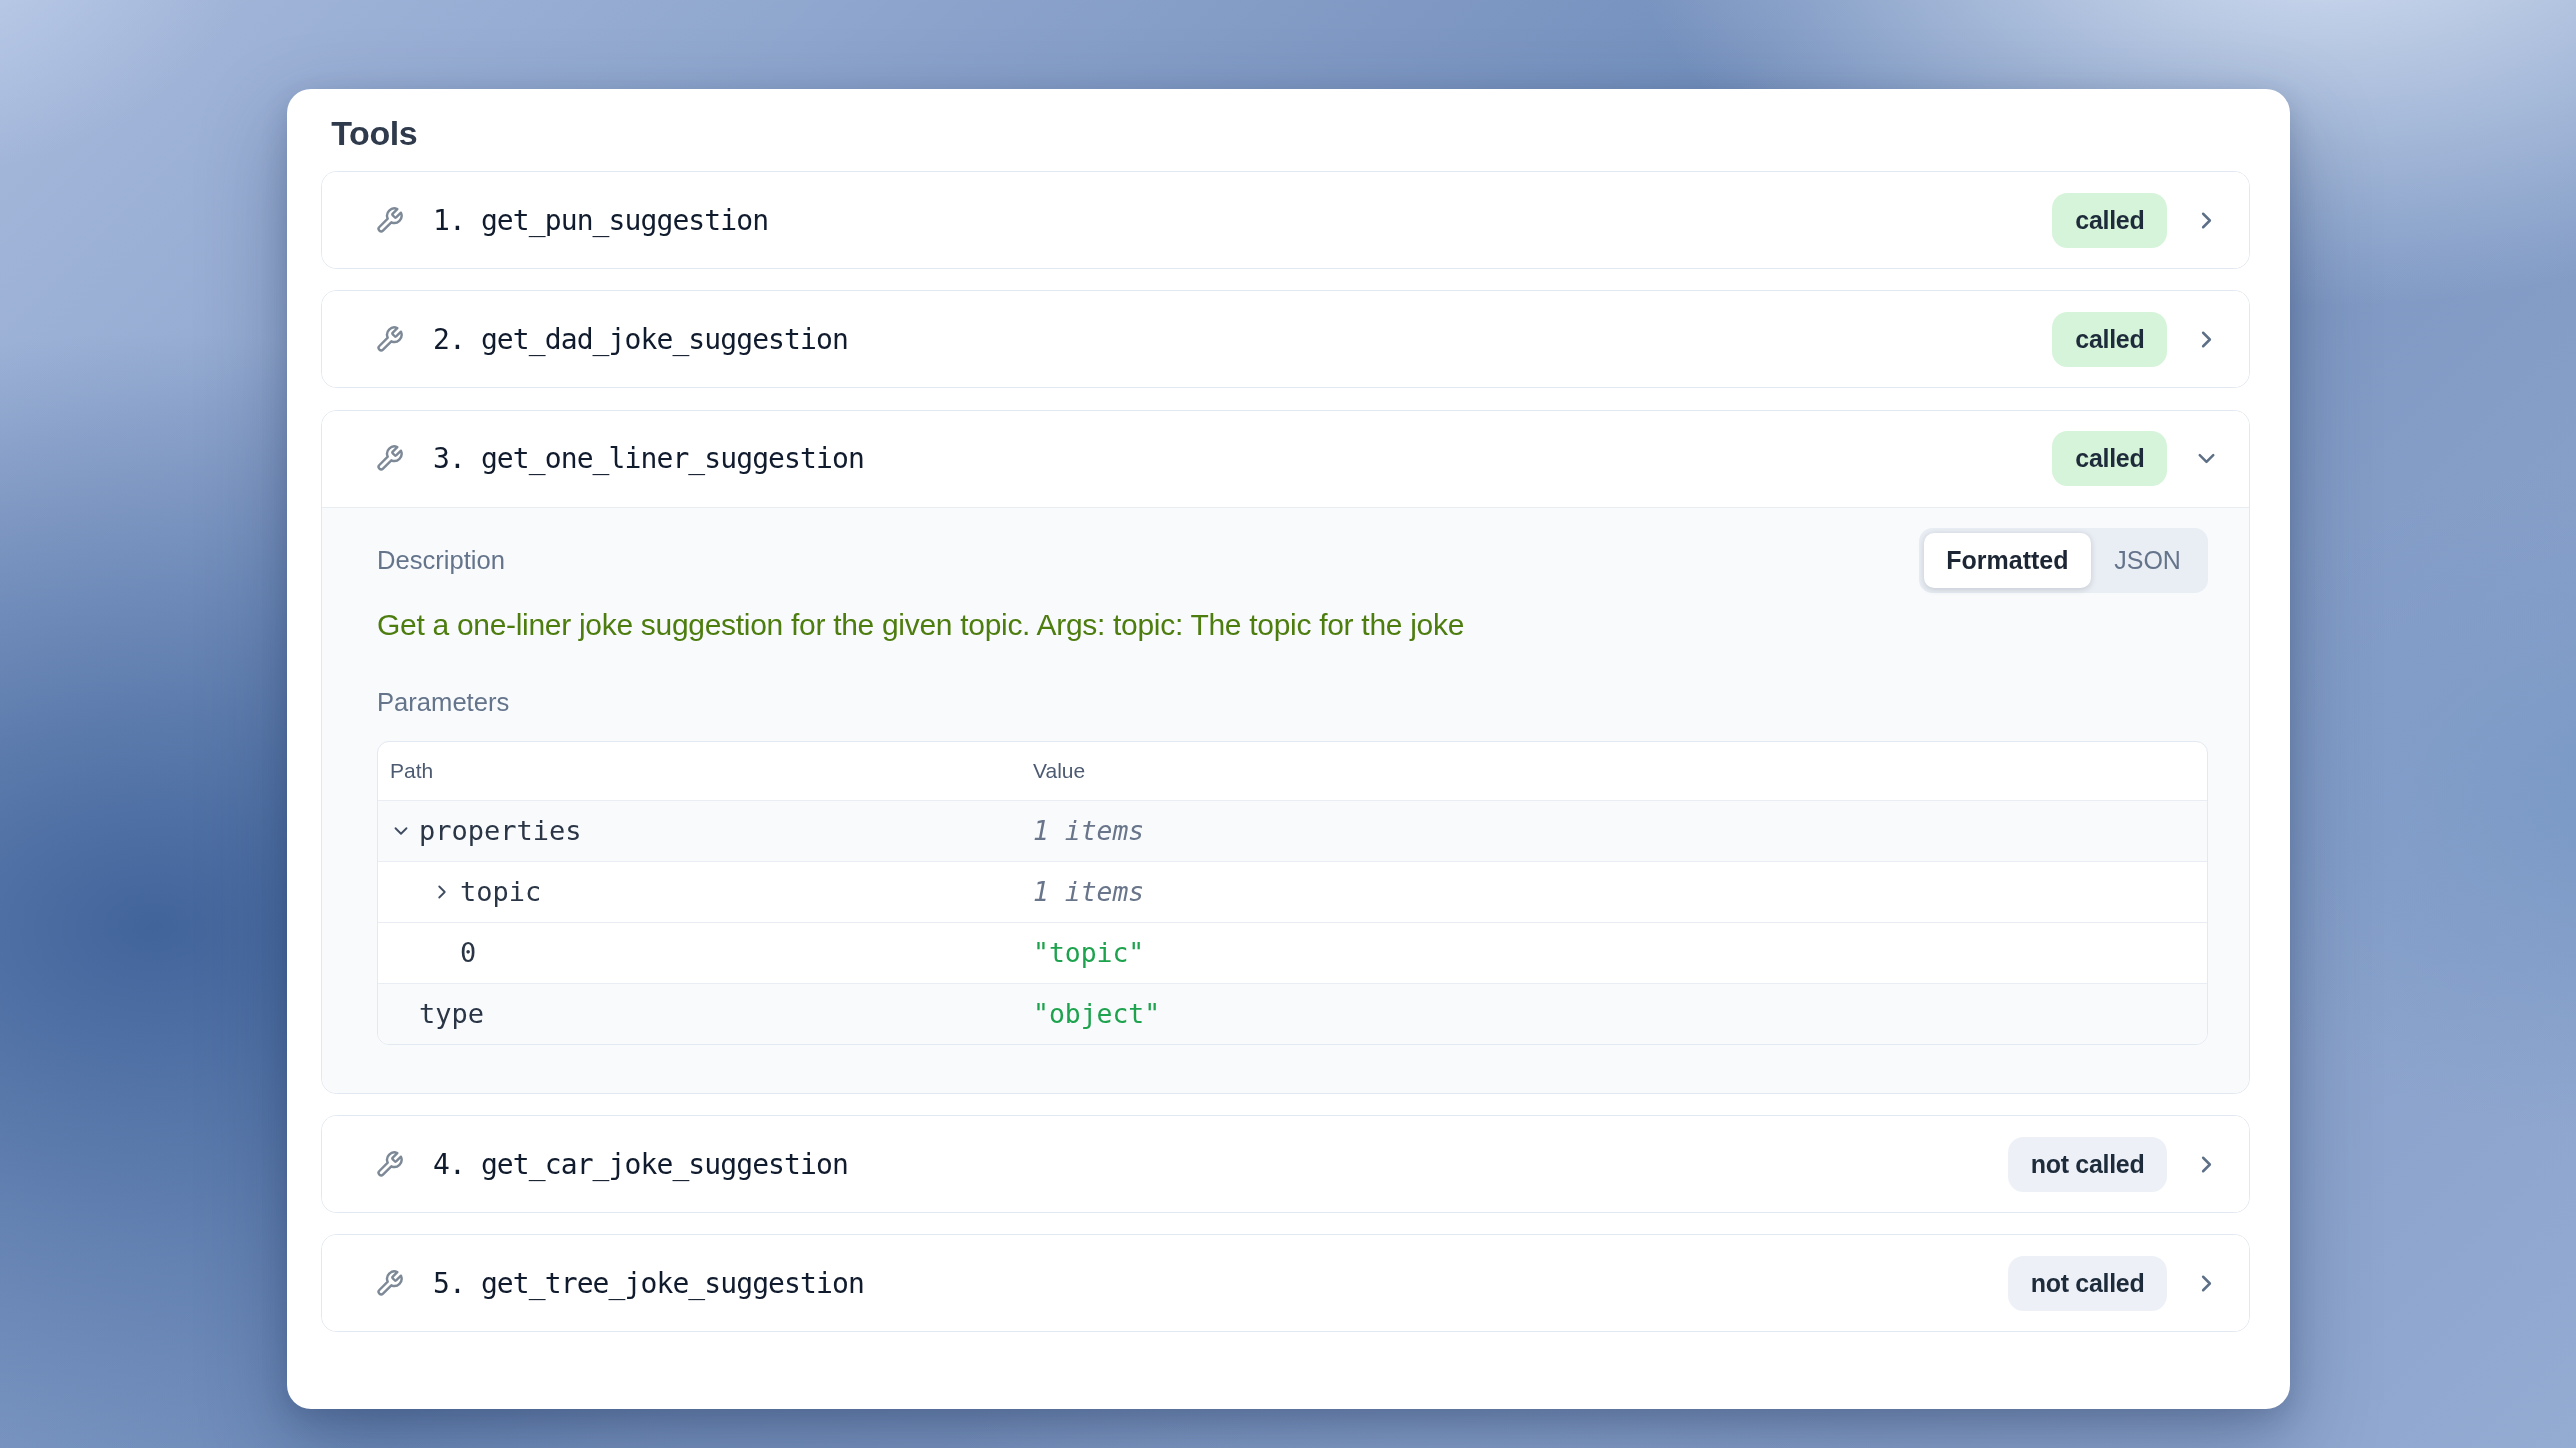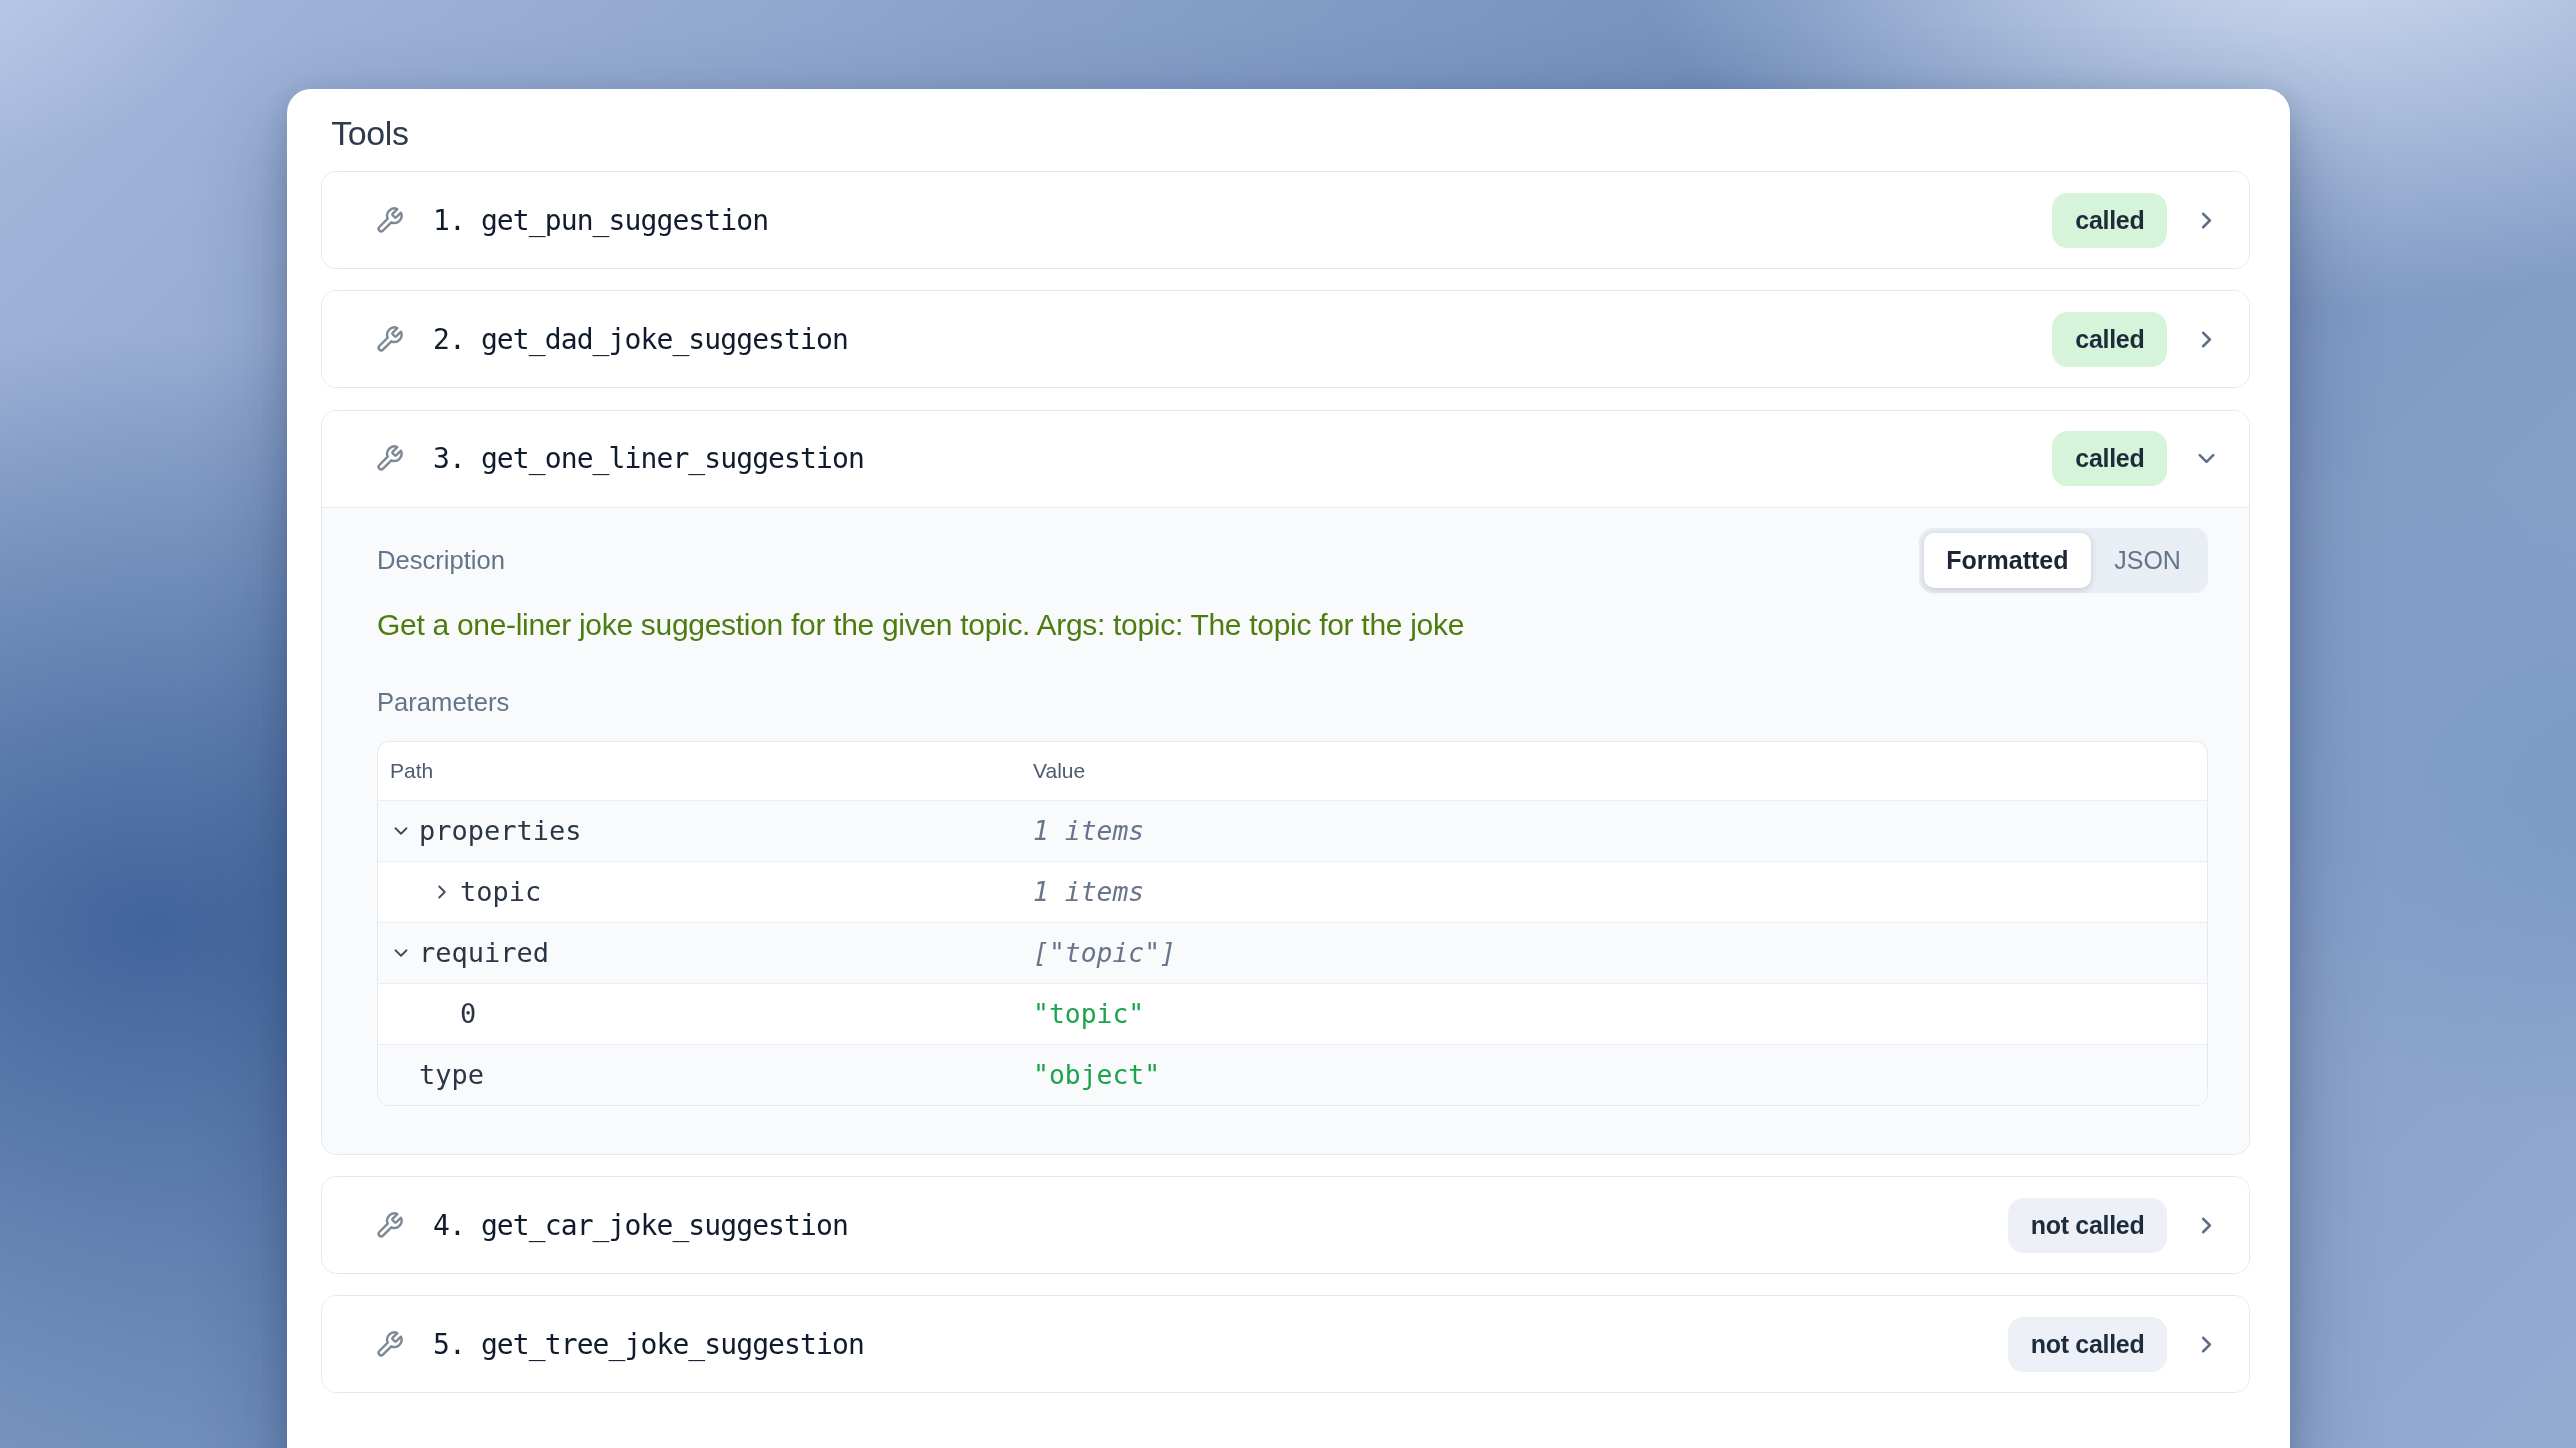--- a/index.html
+++ b/index.html
@@ -17,21 +17,21 @@
   }
   .mono { font-family: "DejaVu Sans Mono", monospace; }
 
   .card {
     position: absolute; left: 287px; top: 89px; width: 2003px;
     background: #ffffff; border-radius: 24px;
     padding: 24px 40px 77px 34px;
     box-shadow: 0 34px 85px rgba(25,45,85,.35), 0 8.5px 25.6px rgba(25,45,85,.18);
   }
   .panel-title {
-    font-size: 34px; font-weight: 400; color: #2f3b4c;
+    font-size: 34px; font-weight: 700; color: #2f3b4c;
     line-height: 41px; margin: 0 0 17px 10.2px; letter-spacing: -0.4px;
   }
 
   .tool-card {
     background: #fff; border: 1.7px solid #e2e8f0; border-radius: 15.4px;
     margin-bottom: 21.3px; overflow: hidden;
   }
   .tool-card:last-child { margin-bottom: 0; }
   .tool-head {
     height: 96px; display: flex; align-items: center;
@@ -205,33 +205,20 @@
                   <use href="#i-chev-right"></use>
                 </svg>
               </span>
             <span class="key mono">topic</span>
           </div>
           <div class="cell-val">
               <span class="val-meta mono">1 items</span>
             </div>
         </div>
 
-        <div class="trow striped">
-          <div class="cell-path">
-            <span class="tchev">
-                <svg viewBox="0 0 24 24" fill="none" stroke="currentColor" stroke-width="2" stroke-linecap="round" stroke-linejoin="round">
-                  <use href="#i-chev-down"></use>
-                </svg>
-              </span>
-            <span class="key mono">required</span>
-          </div>
-          <div class="cell-val">
-              <span class="val-meta mono">["topic"]</span>
-            </div>
-        </div>
 
         <div class="trow">
           <div class="cell-path ind1">
             <span class="tchev"></span>
             <span class="key mono">0</span>
           </div>
           <div class="cell-val">
               <span class="val-string mono">"topic"</span>
             </div>
         </div>

